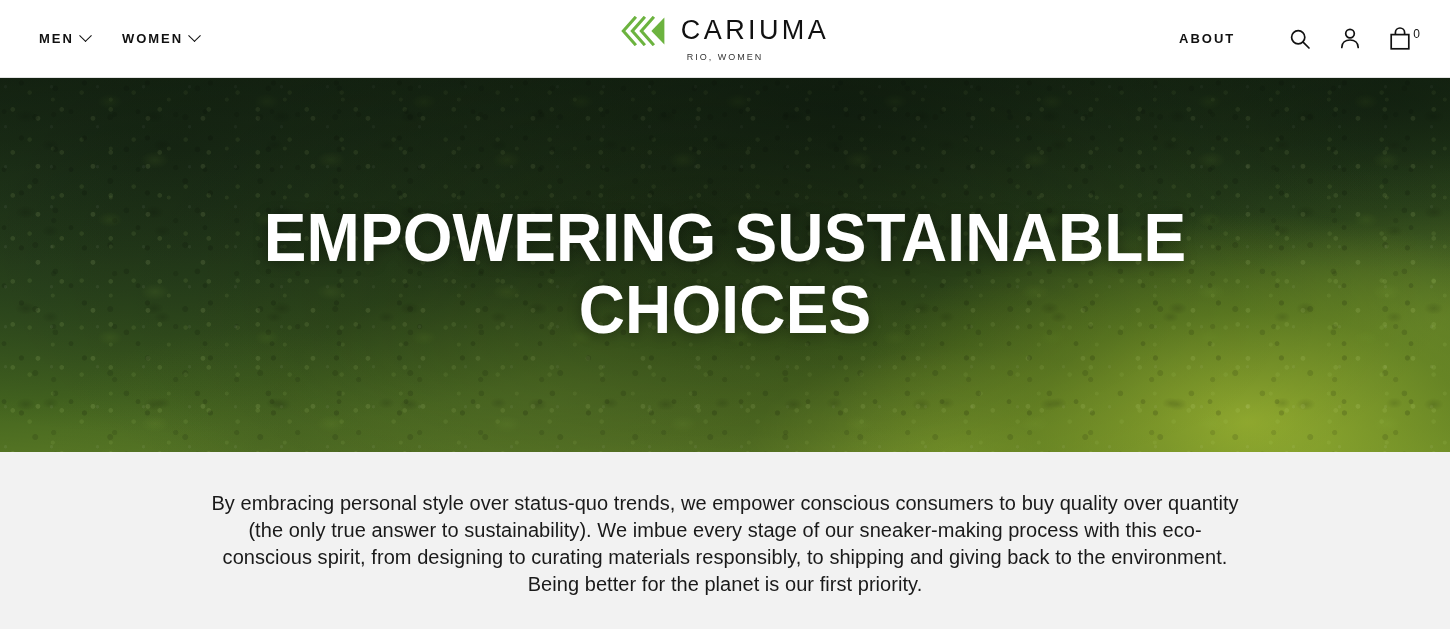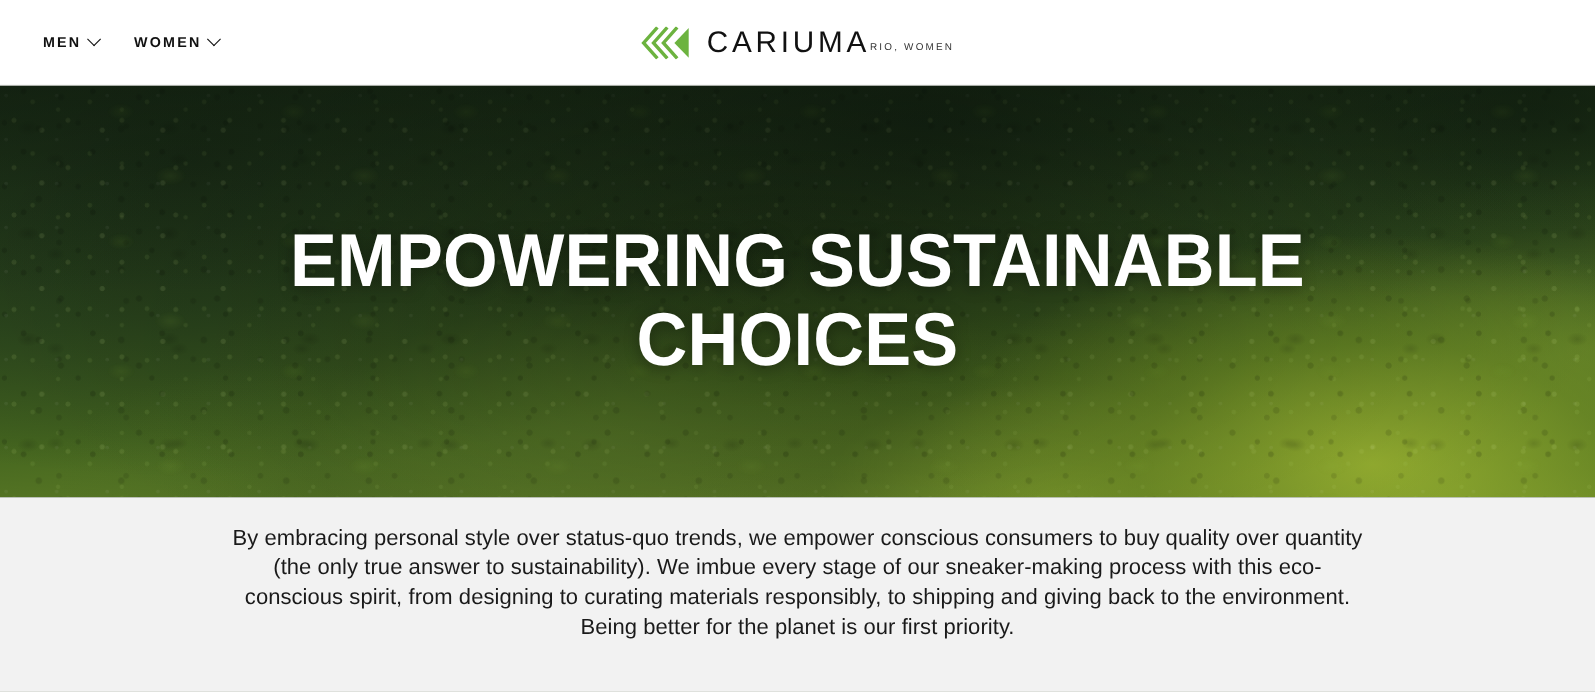--- a/index.html
+++ b/index.html
@@ -58,21 +58,21 @@
     transform: rotate(45deg) translate(-2px, -2px);
   }
 
   
   .logo-block {
     position: absolute;
     left: 50%;
     top: 50%;
     transform: translate(-50%, -50%);
     display: flex;
-    flex-direction: row;
+    flex-direction: column;
     align-items: center;
     cursor: pointer;
   }
   .logo-row {
     display: flex;
     align-items: center;
     gap: 14px;
   }
   .logo-mark { display: block; }
   .logo-word {
@@ -216,21 +216,21 @@
     transform: scaleX(0.94);
   }
 
   
   .intro {
     background: #f2f2f2;
     height: 131px;
     display: flex;
     align-items: flex-start;
     justify-content: center;
-    padding-top: 24px;
+    padding-top: 38px;
   }
   .intro-text {
     width: 1030px;
     text-align: center;
     font-size: 20px;
     line-height: 27px;
     color: #1a1a1a;
     letter-spacing: 0.05px;
   }
 </style>
@@ -258,20 +258,45 @@
           <polyline points="23,2 11.5,15 23,28"></polyline>
           <polyline points="32,2 20.5,15 32,28"></polyline>
         </g>
         <path d="M43.5,1.4 L30.5,15 L43.5,28.6 Z" fill="#6cb33f"></path>
       </svg>
       <span class="logo-word">CARIUMA</span>
     </div>
     <div class="logo-tag">RIO, WOMEN</div>
   </div>
 
+  <nav class="nav-right">
+    <span class="about-link">ABOUT</span>
+
+    <span class="icon-btn">
+      <svg width="22" height="22" viewBox="0 0 22 22">
+        <circle cx="9.2" cy="9.2" r="6.6" fill="none" stroke="#111" stroke-width="1.7"></circle>
+        <line x1="14.1" y1="14.1" x2="20" y2="20" stroke="#111" stroke-width="1.7" stroke-linecap="round"></line>
+      </svg>
+    </span>
+
+    <span class="icon-btn">
+      <svg width="22" height="23" viewBox="0 0 22 23">
+        <circle cx="11" cy="6.6" r="4.3" fill="none" stroke="#111" stroke-width="1.7"></circle>
+        <path d="M2.8,20.5 C2.8,15.6 6.5,13 11,13 C15.5,13 19.2,15.6 19.2,20.5" fill="none" stroke="#111" stroke-width="1.7" stroke-linecap="round"></path>
+      </svg>
+    </span>
+
+    <span class="bag-wrap icon-btn">
+      <svg width="22" height="24" viewBox="0 0 22 24">
+        <path d="M6.4,7.6 V5.6 A4.6,4.6 0 0 1 15.6,5.6 V7.6" fill="none" stroke="#111" stroke-width="1.7"></path>
+        <rect x="2.2" y="7.6" width="17.6" height="14.2" fill="none" stroke="#111" stroke-width="1.7"></rect>
+      </svg>
+      <span class="bag-count">0</span>
+    </span>
+  </nav>
 </header>
 
 <section class="hero">
   <div class="hero-photo"></div>
   <div class="hero-texture"></div>
   <div class="hero-texture2"></div>
   <div class="hero-vignette"></div>
   <h1 class="hero-headline">EMPOWERING SUSTAINABLE CHOICES</h1>
 </section>
 

